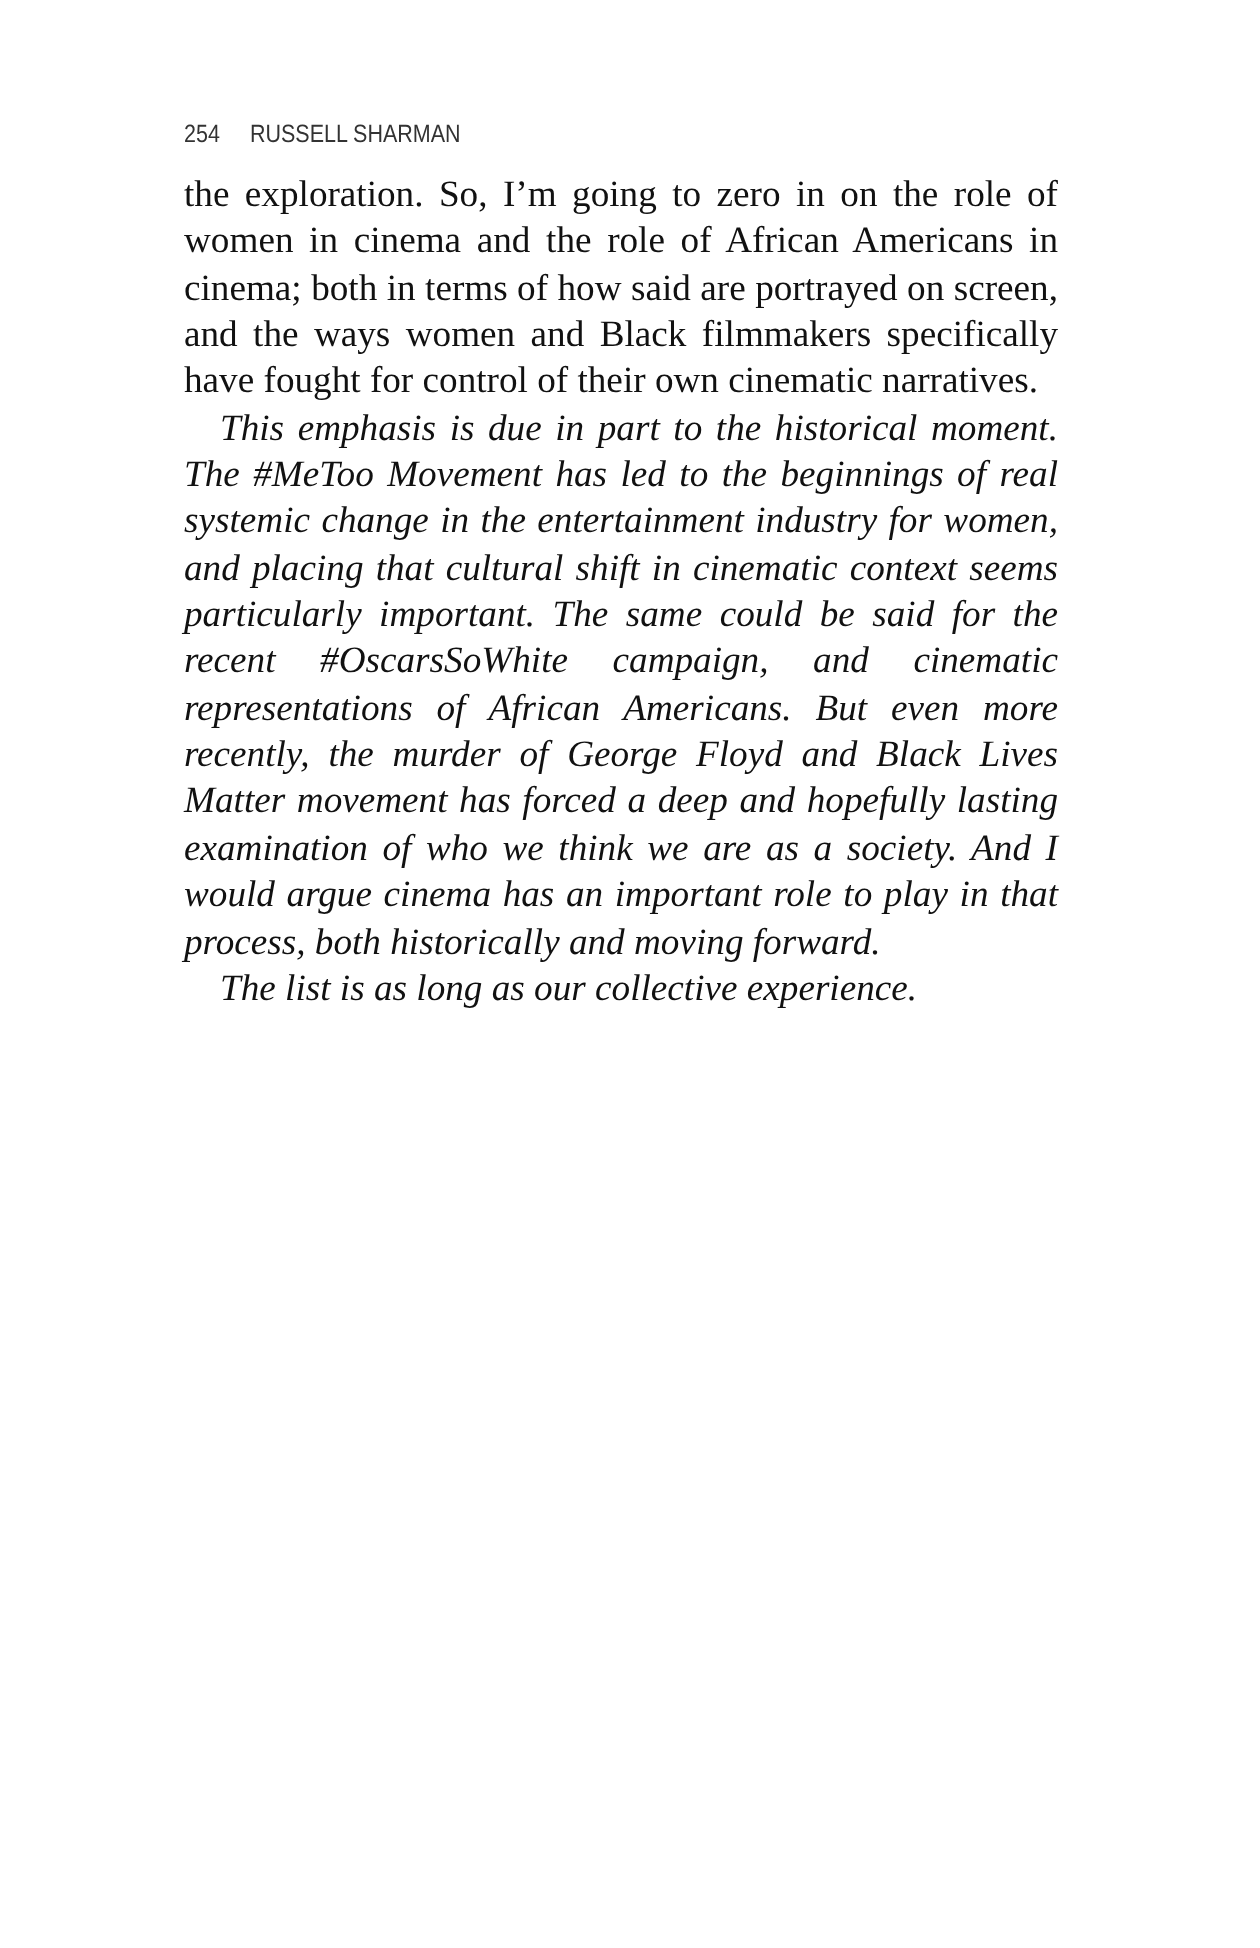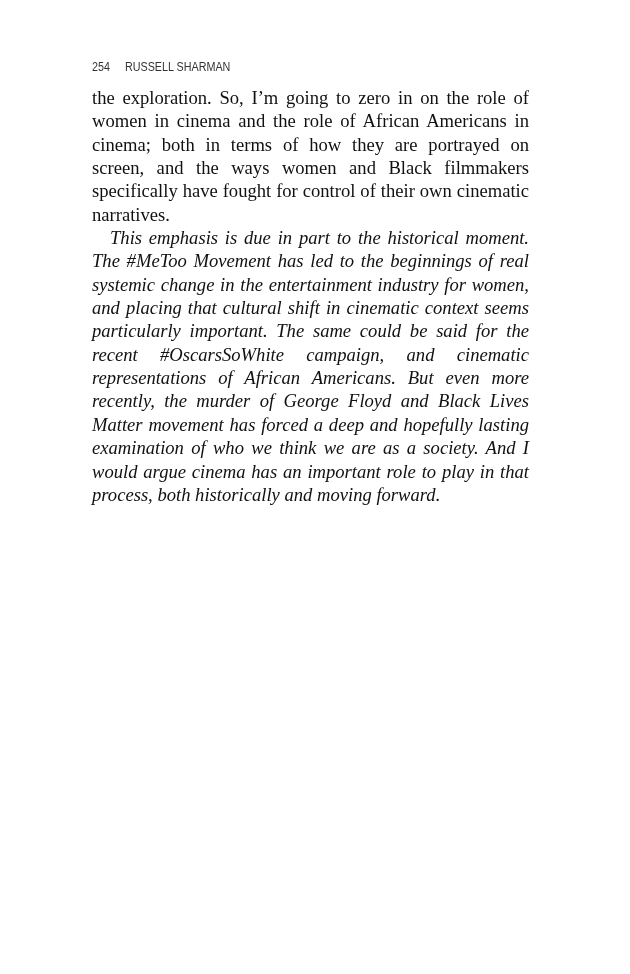--- a/index.html
+++ b/index.html
@@ -24,16 +24,17 @@
 </head>
 <body>
 
 <div class="page">
   <div class="running-head">
     <span class="folio">254</span>
     <span>RUSSELL SHARMAN</span>
   </div>
 
   <div class="body-text">
-    <p>the exploration. So, I’m going to zero in on the role of women in cinema and the role of African Americans in cinema; both in terms of how they are portrayed on screen, and the ways women and Black filmmakers specifically have fought for control of their own cinematic narratives.</p>
+    <p>the exploration. So, I’m going to zero in on the role of women in cinema and the role of African Americans in cinema; both in terms of how said are portrayed on screen, and the ways women and Black filmmakers specifically have fought for control of their own cinematic narratives.</p>
     <p class="indent">This emphasis is due in part to the historical moment. The #MeToo Movement has led to the beginnings of real systemic change in the entertainment industry for women, and placing that cultural shift in cinematic context seems particularly important. The same could be said for the recent #OscarsSoWhite campaign, and cinematic representations of African Americans. But even more recently, the murder of George Floyd and Black Lives Matter movement has forced a deep and hopefully lasting examination of who we think we are as a society. And I would argue cinema has an important role to play in that process, both historically and moving forward.</p>
+    <p class="indent">The list is as long as our collective experience.</p>
   </div>
 </div>
 
 </body></html>

